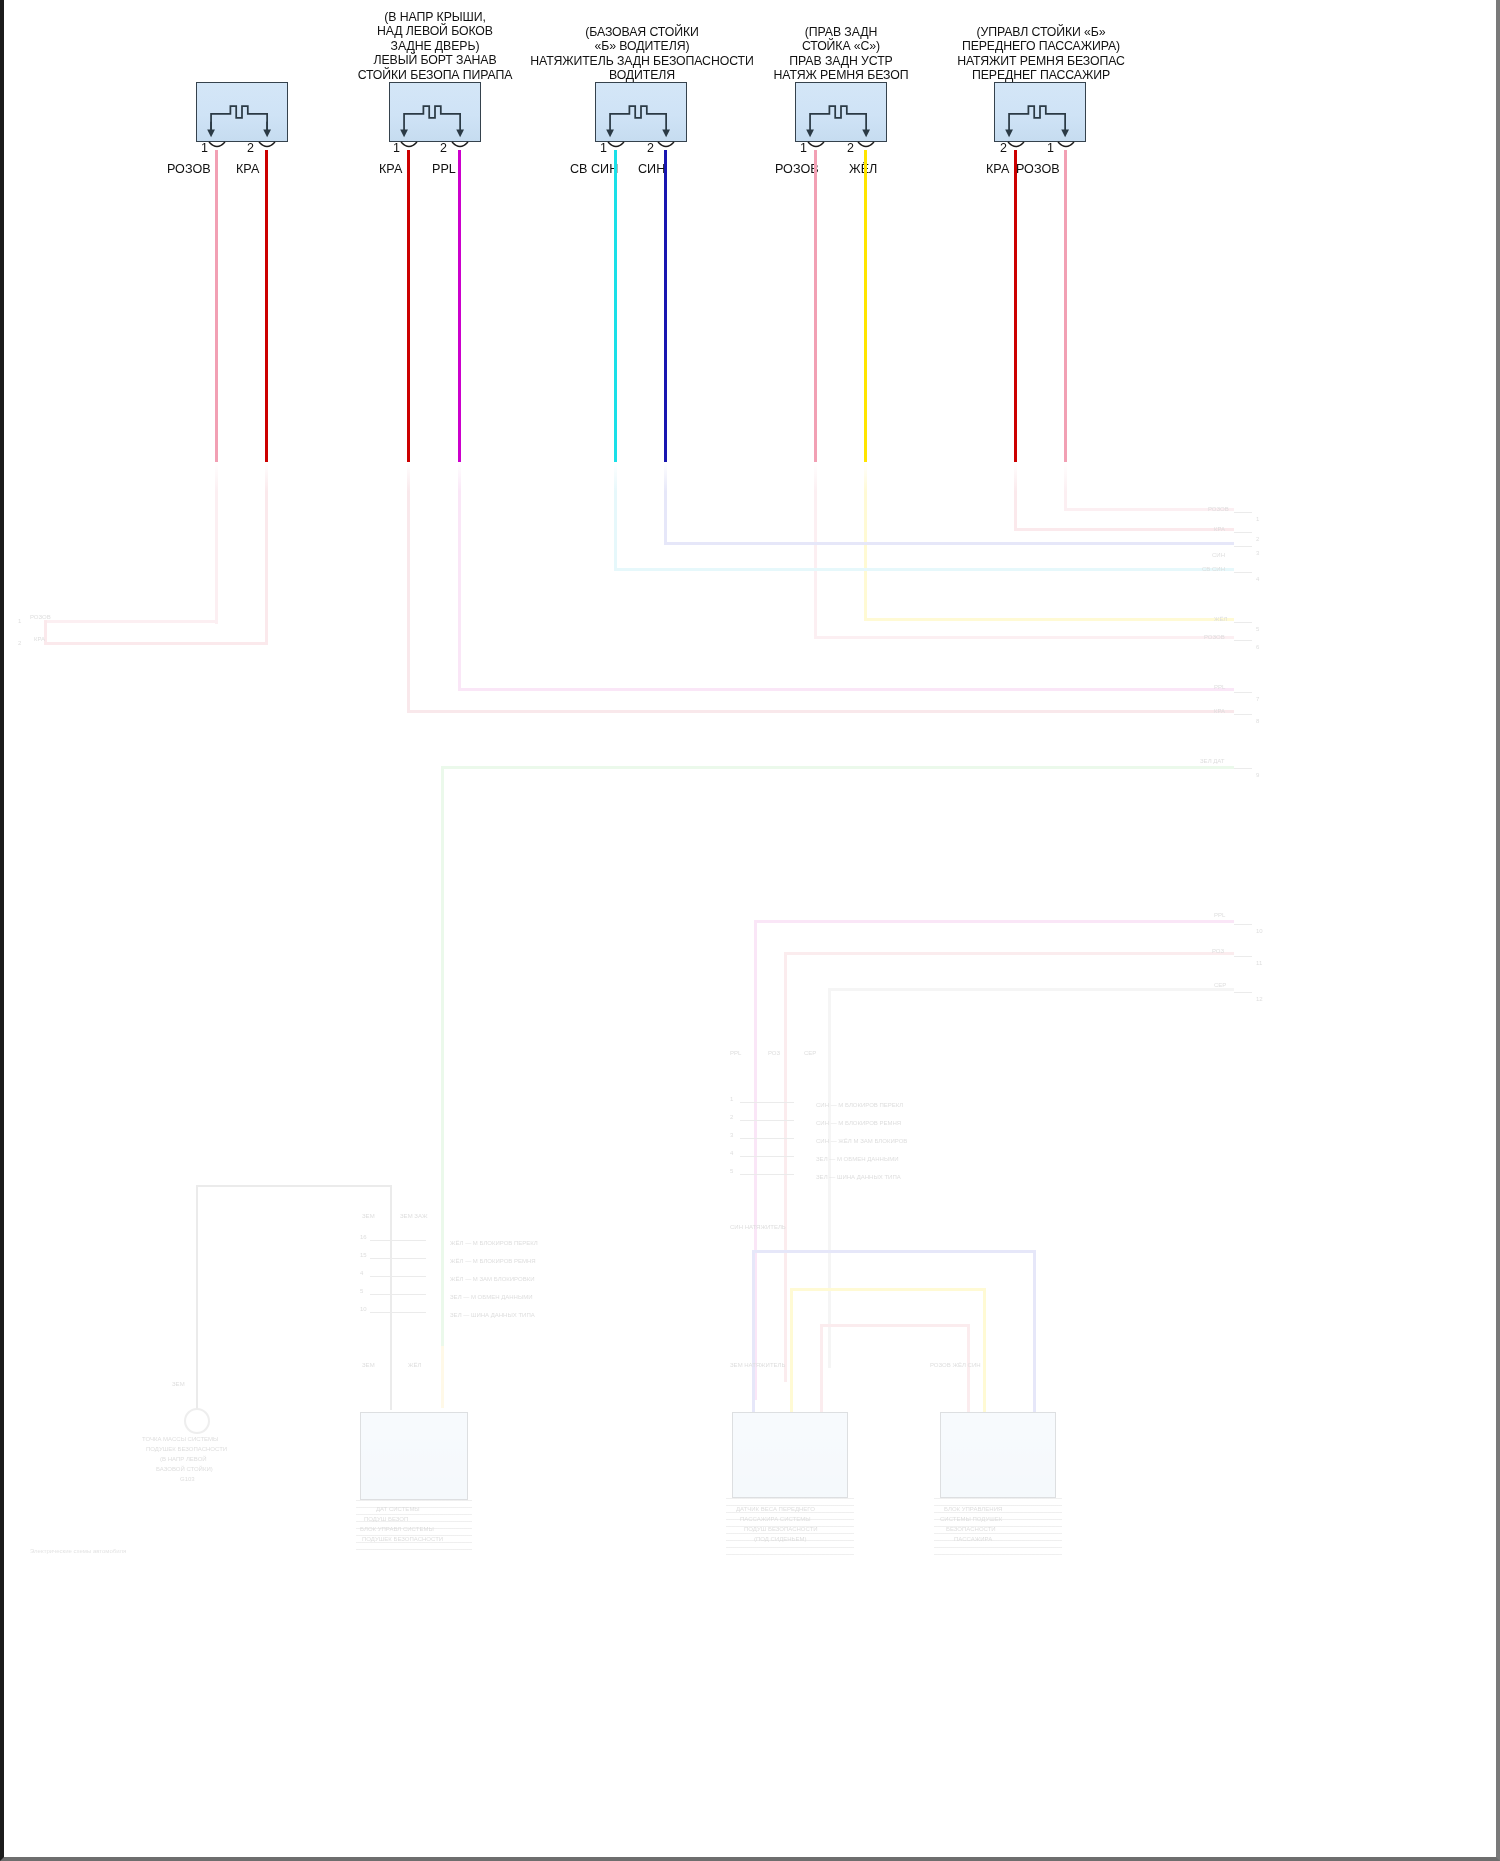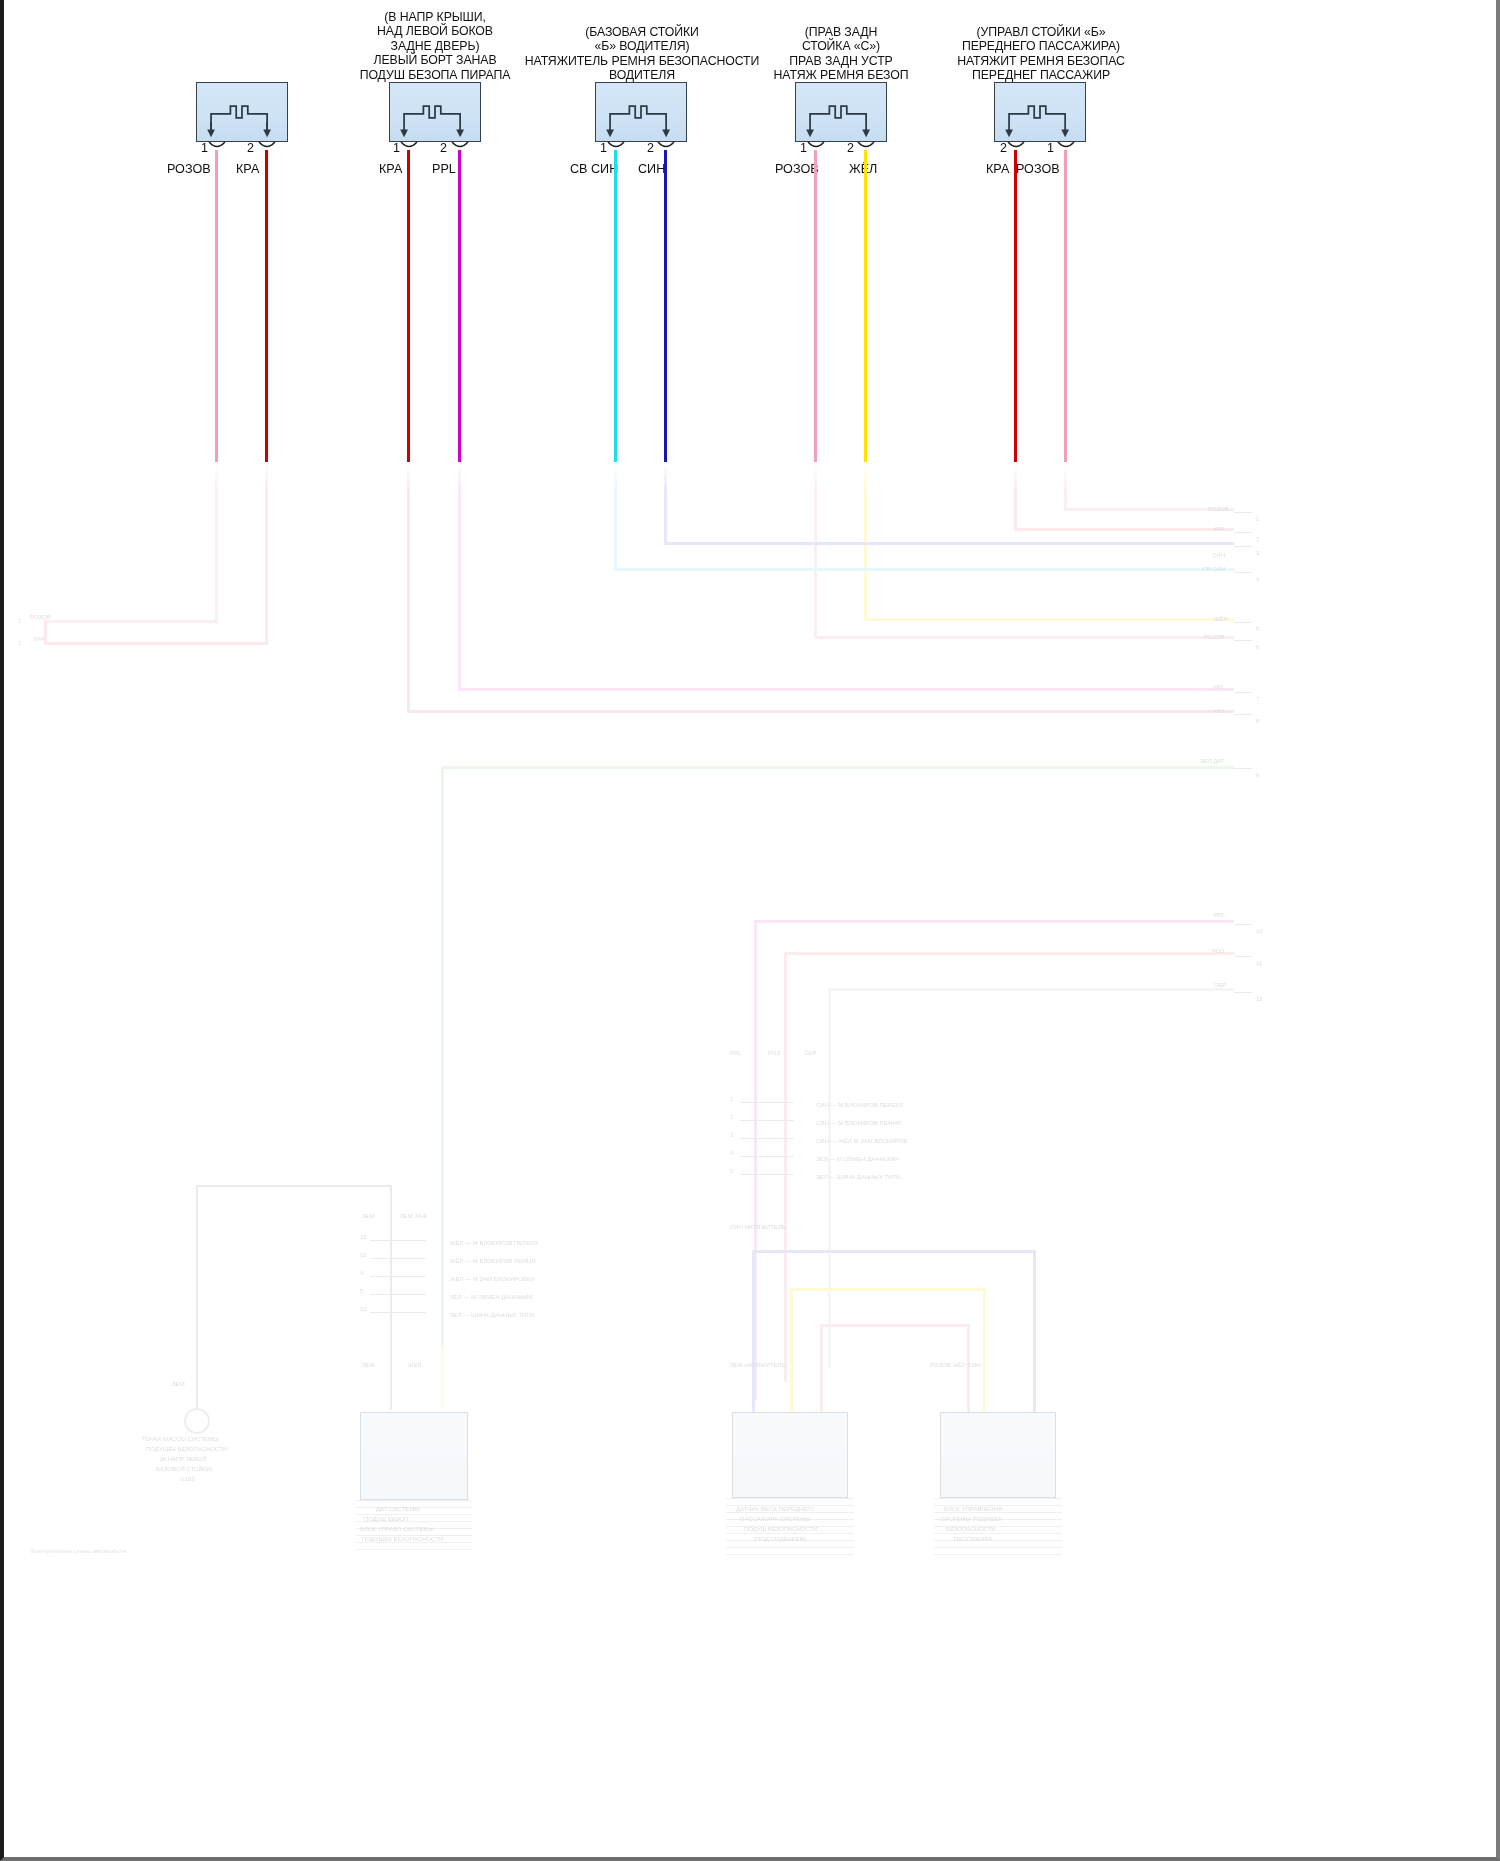--- a/index.html
+++ b/index.html
@@ -311,21 +311,21 @@
       <div class="pin-num" style="left:243px; top:141px;">2</div>
       <div class="wire-label" style="left:163px; top:162px;">РОЗОВ</div>
       <div class="wire-label" style="left:232px; top:162px;">КРА</div>
       <div class="wire" style="left:211px; top:150px; height:312px; background:#f2a0b4;"></div>
       <div class="wire" style="left:261px; top:150px; height:312px; background:#cc0000;"></div>
 
       <div class="conn-caption" style="left:303px; top:10px; width:256px;">(В НАПР КРЫШИ,
 НАД ЛЕВОЙ БОКОВ
 ЗАДНЕ ДВЕРЬ)
 ЛЕВЫЙ БОРТ ЗАНАВ
-ПОДУШ БЕЗОПА ПИРАПА</div>
+СТОЙКИ БЕЗОПА ПИРАПА</div>
       <div class="connector" style="left:385px; top:82px;">
         <svg class="conn-glyph" viewBox="0 0 92 60">
           <path d="M14 52 V32 H34 V24 H40 V36 H46 V24 H52 V32 H72 V52" fill="none" stroke="#2b3a45" stroke-width="1.8"></path>
           <path d="M10 48 L14 56 L18 48" fill="#2b3a45"></path>
           <path d="M68 48 L72 56 L76 48" fill="#2b3a45"></path>
         </svg>
       </div>
       <svg class="pin-hook" style="left:396px; top:141px;" width="18" height="10" viewBox="0 0 18 10">
           <path d="M1 1 Q9 10 17 1" fill="none" stroke="#1b1b1b" stroke-width="1.4"></path>
         </svg>
@@ -334,21 +334,21 @@
         </svg>
       <div class="pin-num" style="left:389px; top:141px;">1</div>
       <div class="pin-num" style="left:436px; top:141px;">2</div>
       <div class="wire-label" style="left:375px; top:162px;">КРА</div>
       <div class="wire-label" style="left:428px; top:162px;">PPL</div>
       <div class="wire" style="left:403px; top:150px; height:312px; background:#cc0000;"></div>
       <div class="wire" style="left:454px; top:150px; height:312px; background:#cc00cc; width:3.2px;"></div>
 
       <div class="conn-caption" style="left:508px; top:25px; width:260px;">(БАЗОВАЯ СТОЙКИ
 «Б» ВОДИТЕЛЯ)
-НАТЯЖИТЕЛЬ РЕМНЯ БЕЗОПАСНОСТИ
+НАТЯЖИТЕЛЬ ЗАДН БЕЗОПАСНОСТИ
 ВОДИТЕЛЯ</div>
       <div class="connector" style="left:591px; top:82px;">
         <svg class="conn-glyph" viewBox="0 0 92 60">
           <path d="M14 52 V32 H34 V24 H40 V36 H46 V24 H52 V32 H72 V52" fill="none" stroke="#2b3a45" stroke-width="1.8"></path>
           <path d="M10 48 L14 56 L18 48" fill="#2b3a45"></path>
           <path d="M68 48 L72 56 L76 48" fill="#2b3a45"></path>
         </svg>
       </div>
       <svg class="pin-hook" style="left:603px; top:141px;" width="18" height="10" viewBox="0 0 18 10">
           <path d="M1 1 Q9 10 17 1" fill="none" stroke="#1b1b1b" stroke-width="1.4"></path>

